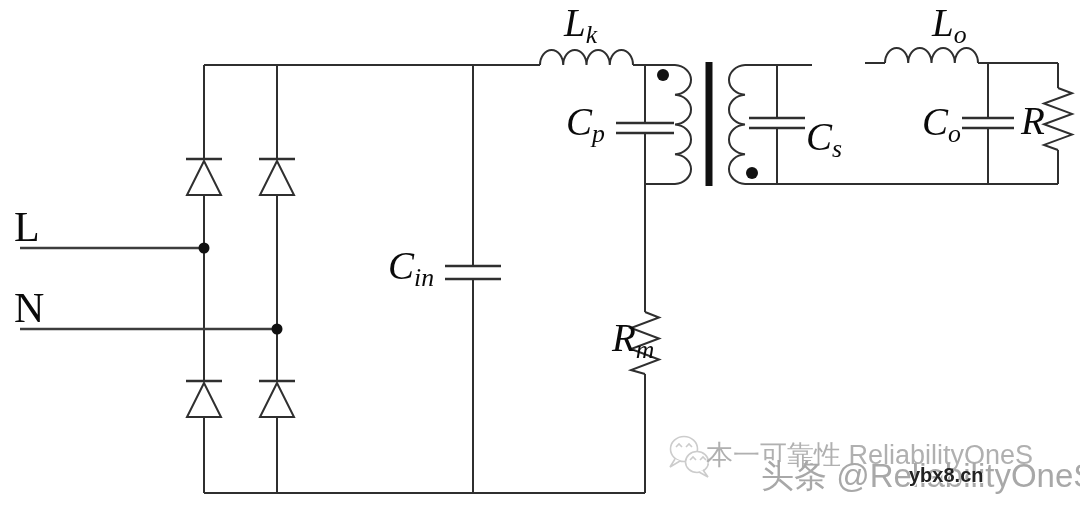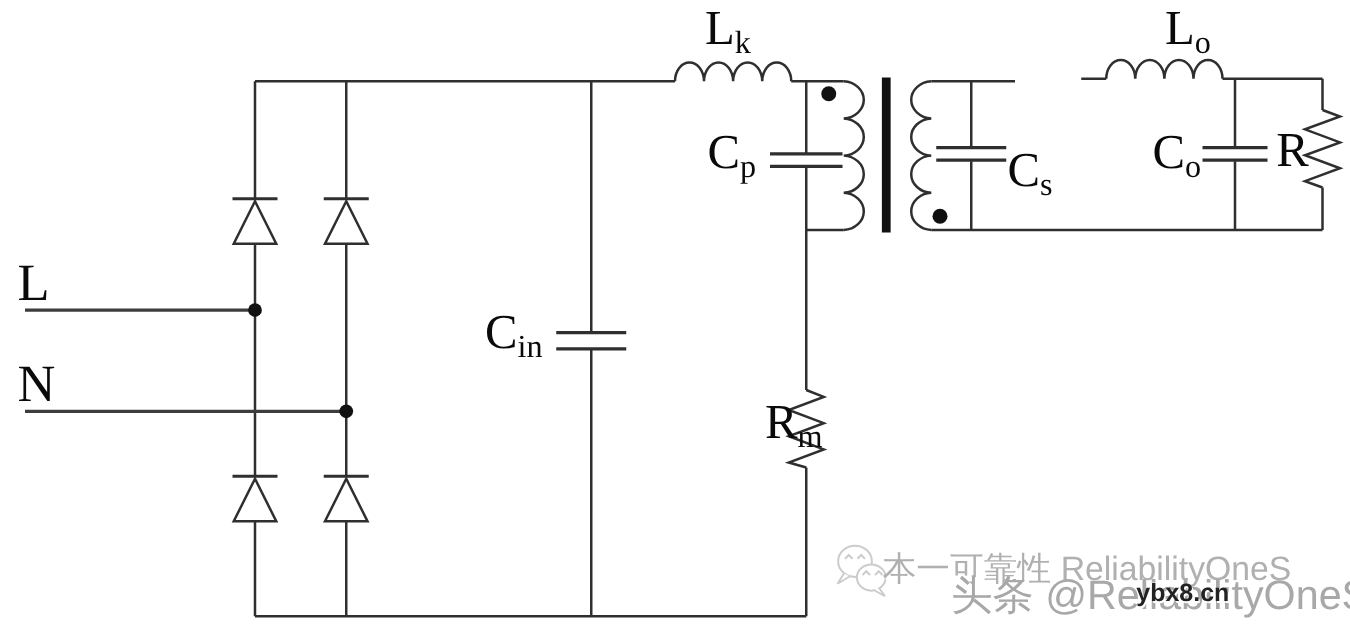--- a/index.html
+++ b/index.html
@@ -7,21 +7,21 @@
     position:relative;width:1080px;height:507px;background:#ffffff;
     overflow:hidden;font-family:"Liberation Serif",serif;
   }
   .stage svg{position:absolute;left:0;top:0;}
   .port-label{
     position:absolute;font-family:"Liberation Serif",serif;
     font-size:42px;color:#0a0a0a;line-height:1;
   }
   .comp-label{
     position:absolute;font-family:"Liberation Serif",serif;
-    font-size:39px;color:#0a0a0a;line-height:1;white-space:nowrap;
+    font-style:italic;font-size:39px;color:#0a0a0a;line-height:1;white-space:nowrap;
   }
   .comp-label sub{
     font-size:0.66em;line-height:0;vertical-align:-0.28em;letter-spacing:0;
   }
   .wm-text{
     position:absolute;font-family:"Liberation Sans",sans-serif;
     color:#b0b0b0;text-shadow:2px 2px 0 #ffffff;white-space:nowrap;line-height:1.1;
   }
   .wm-line1{left:706px;top:441px;font-size:27px;}
   .wm-line2{left:761px;top:458px;font-size:33px;color:#a8a8a8;}

